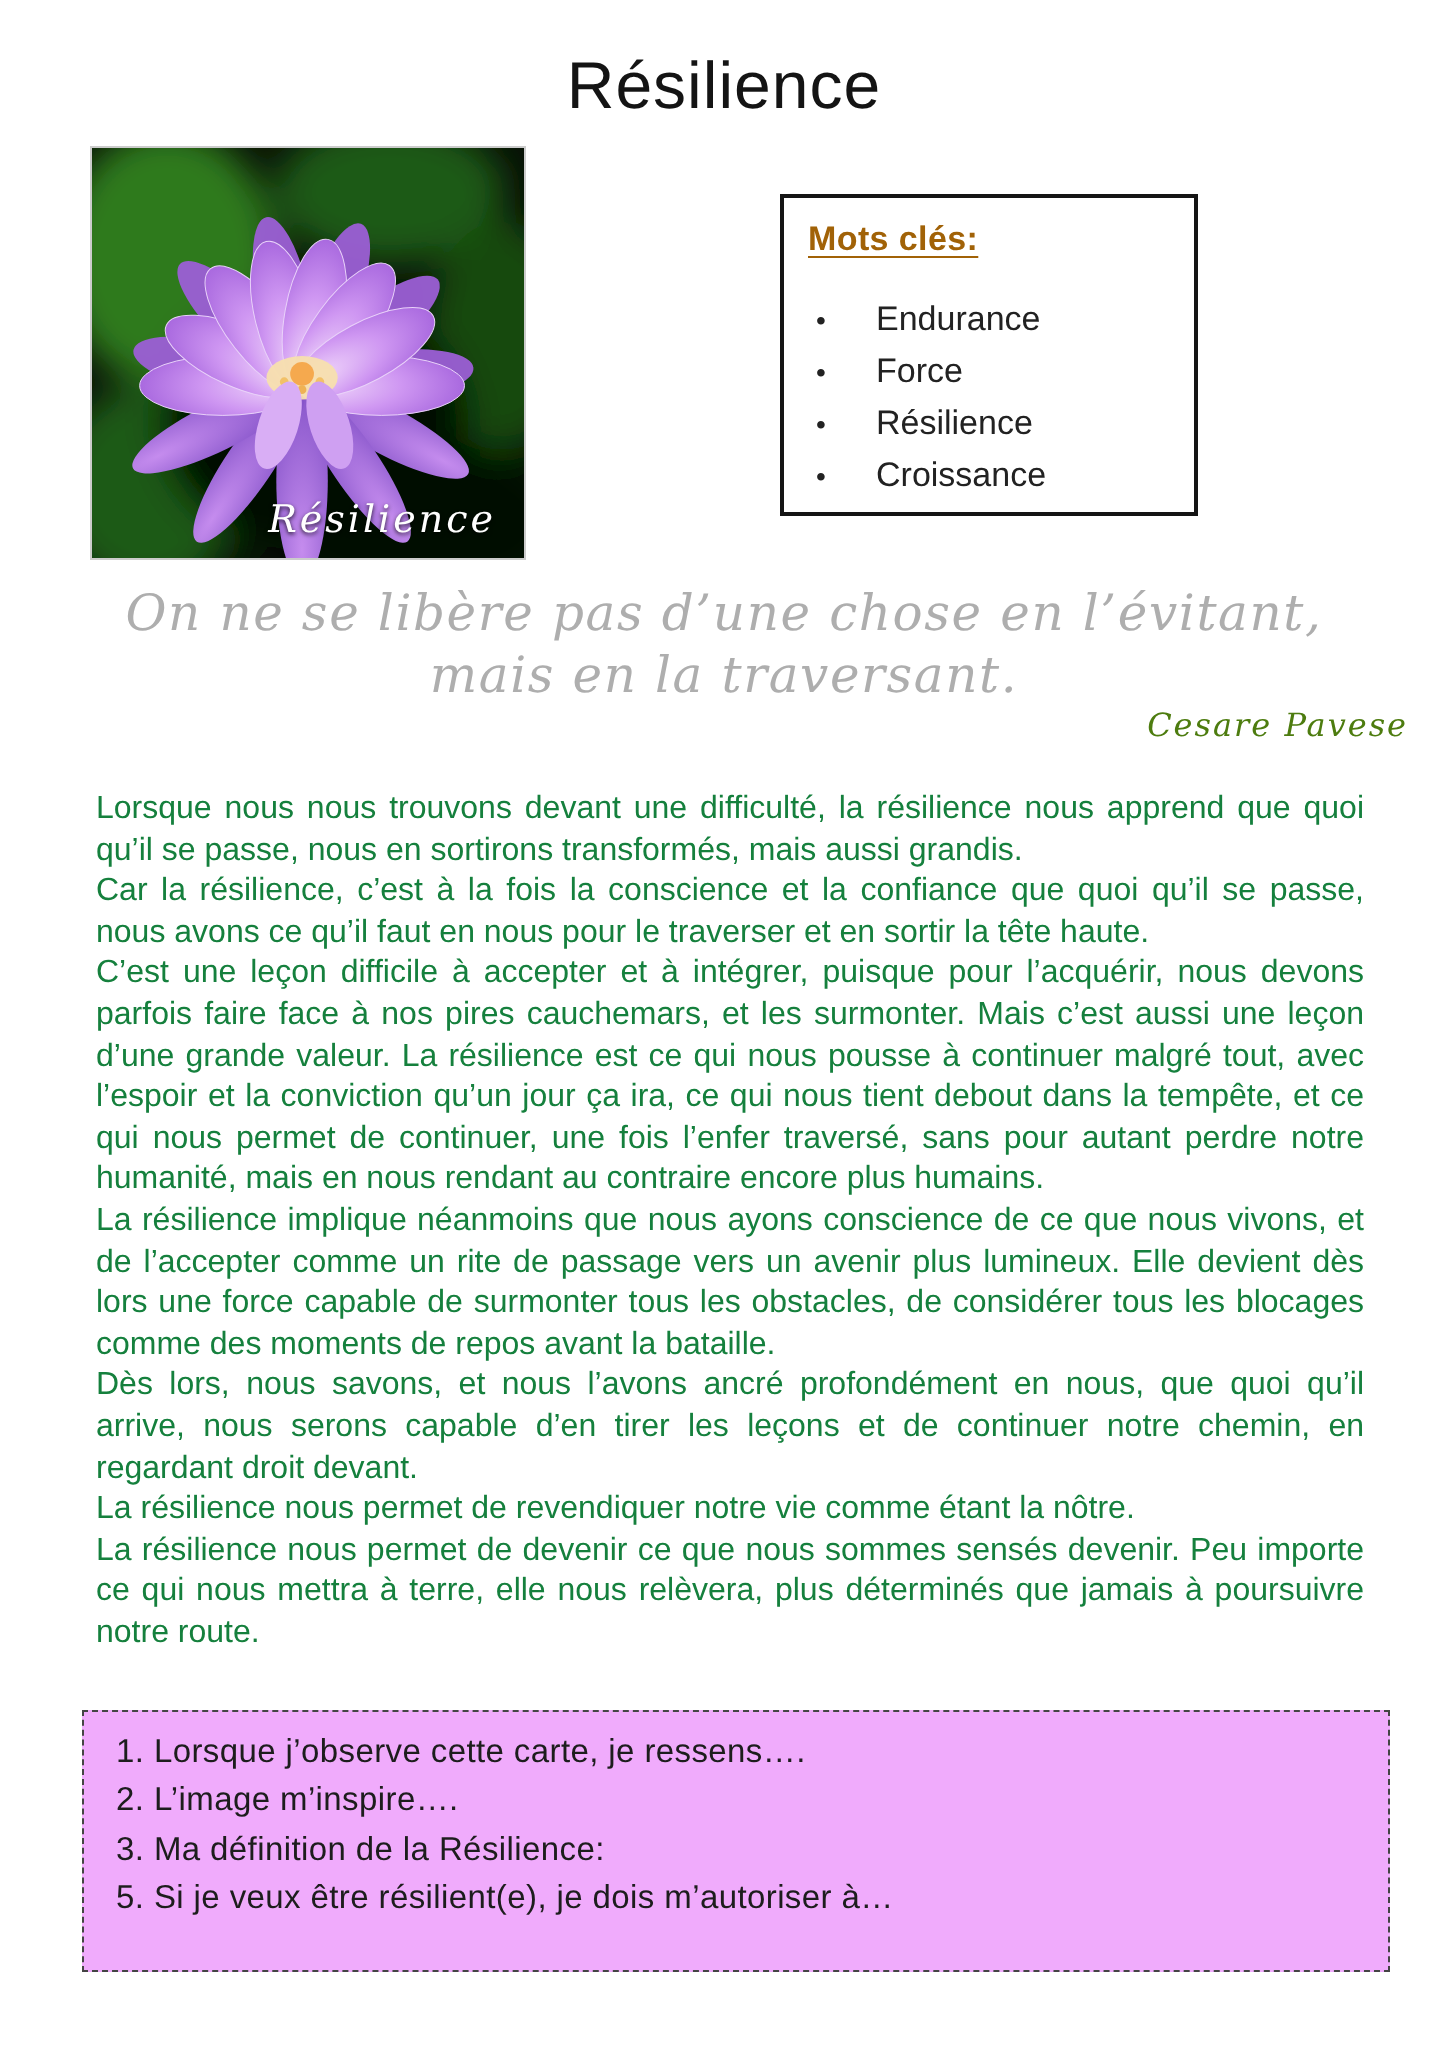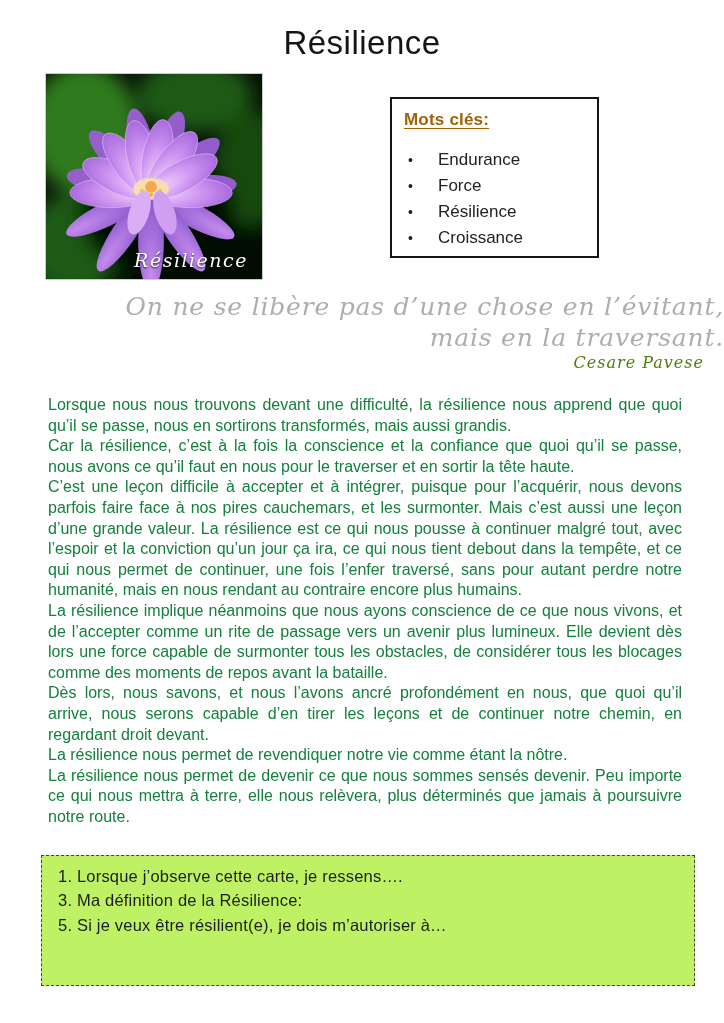--- a/index.html
+++ b/index.html
@@ -33,41 +33,41 @@
   }
   .kw-heading {
     font-size:17px; font-weight:bold; color:#a16207;
     text-decoration:underline; text-underline-offset:3px;
     margin-bottom:17px; letter-spacing:.2px;
   }
   .kw-item { display:flex; align-items:baseline; line-height:25px; font-size:17px; color:#222; }
   .kw-bullet { width:14px; margin-left:4px; margin-right:16px; font-size:14px; color:#222; flex:0 0 auto; }
   
   .quote {
-    position:absolute; left:0; right:0; top:291px; text-align:right;
+    position:absolute; left:0; right:0; top:291px; text-align:center;
     font-family:"DejaVu Serif", serif; font-style:italic;
     font-size:25px; line-height:31px; letter-spacing:.8px; color:#aeaeae;
     font-weight:300;
   }
   .quote-author {
     position:absolute; right:20px; top:353px;
     font-family:"DejaVu Serif", serif; font-style:italic;
     font-size:16px; letter-spacing:1px; color:#4d7c0f;
   }
   
   .body {
     position:absolute; left:48px; top:395px; width:634px;
     font-size:16px; line-height:20.6px; text-align:justify;
     color:#15803d;
   }
   .body p { margin:0; }
   
   .worksheet {
     position:absolute; left:41px; top:855px; width:654px; height:131px;
-    border:1.5px dashed #444444; padding:8px 18px 8px 16px; background:#bef264;
+    border:1.5px dashed #444444; padding:8px 18px 8px 16px; background:#f0abfc;
   }
   .ws-item { font-size:16.5px; line-height:24.4px; color:#1d1d1d; letter-spacing:.2px; }
 </style>
 </head>
 <body>
 
 <div class="page">
 
   <h1 class="title">Résilience</h1>
 
@@ -168,17 +168,18 @@
     <p>Car la résilience, c’est à la fois la conscience et la confiance que quoi qu’il se passe, nous avons ce qu’il faut en nous pour le traverser et en sortir la tête haute.</p>
     <p>C’est une leçon difficile à accepter et à intégrer, puisque pour l’acquérir, nous devons parfois faire face à nos pires cauchemars, et les surmonter. Mais c’est aussi une leçon d’une grande valeur. La résilience est ce qui nous pousse à continuer malgré tout, avec l’espoir et la conviction qu’un jour ça ira, ce qui nous tient debout dans la tempête, et ce qui nous permet de continuer, une fois l’enfer traversé, sans pour autant perdre notre humanité, mais en nous rendant au contraire encore plus humains.</p>
     <p>La résilience implique néanmoins que nous ayons conscience de ce que nous vivons, et de l’accepter comme un rite de passage vers un avenir plus lumineux. Elle devient dès lors une force capable de surmonter tous les obstacles, de considérer tous les blocages comme des moments de repos avant la bataille.</p>
     <p>Dès lors, nous savons, et nous l’avons ancré profondément en nous, que quoi qu’il arrive, nous serons capable d’en tirer les leçons et de continuer notre chemin, en regardant droit devant.</p>
     <p>La résilience nous permet de revendiquer notre vie comme étant la nôtre.</p>
     <p>La résilience nous permet de devenir ce que nous sommes sensés devenir. Peu importe ce qui nous mettra à terre, elle nous relèvera, plus déterminés que jamais à poursuivre notre route.</p>
   </div>
 
   <div class="worksheet">
     <div class="ws-item">1. Lorsque j’observe cette carte, je ressens….</div>
+    <div class="ws-item">2. L’image m’inspire….</div>
     <div class="ws-item">3. Ma définition de la Résilience:</div>
     <div class="ws-item">5. Si je veux être résilient(e), je dois m’autoriser à…</div>
   </div>
 
 </div>
 
 </body></html>

